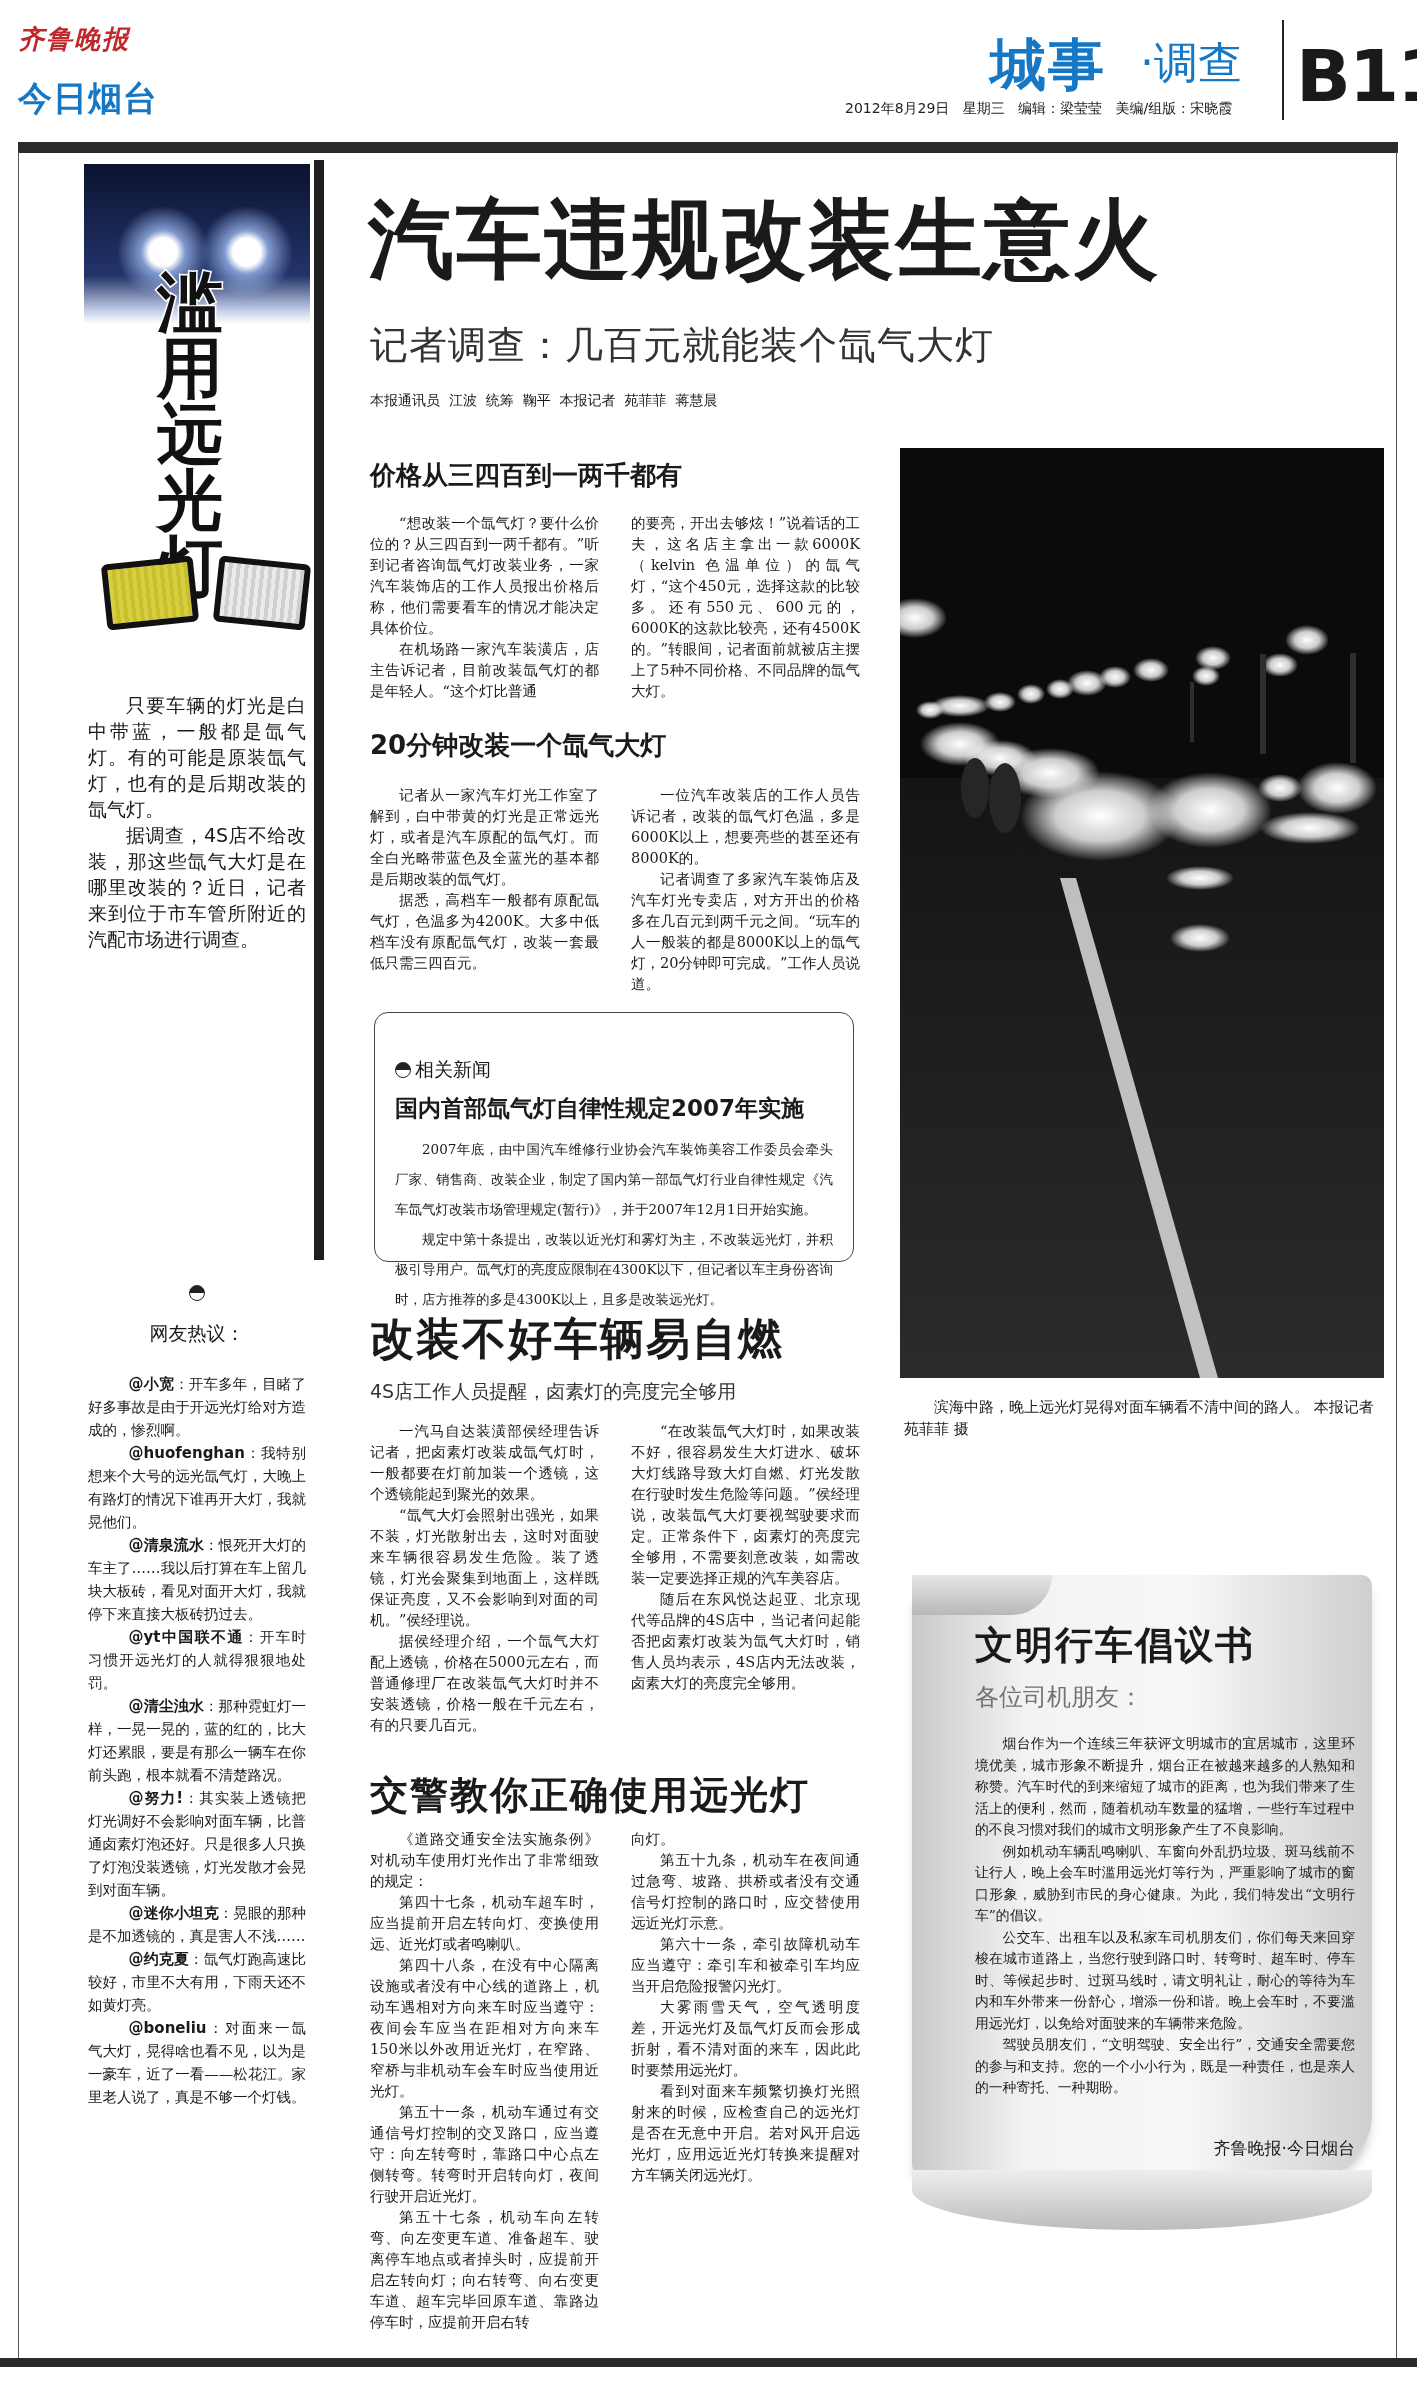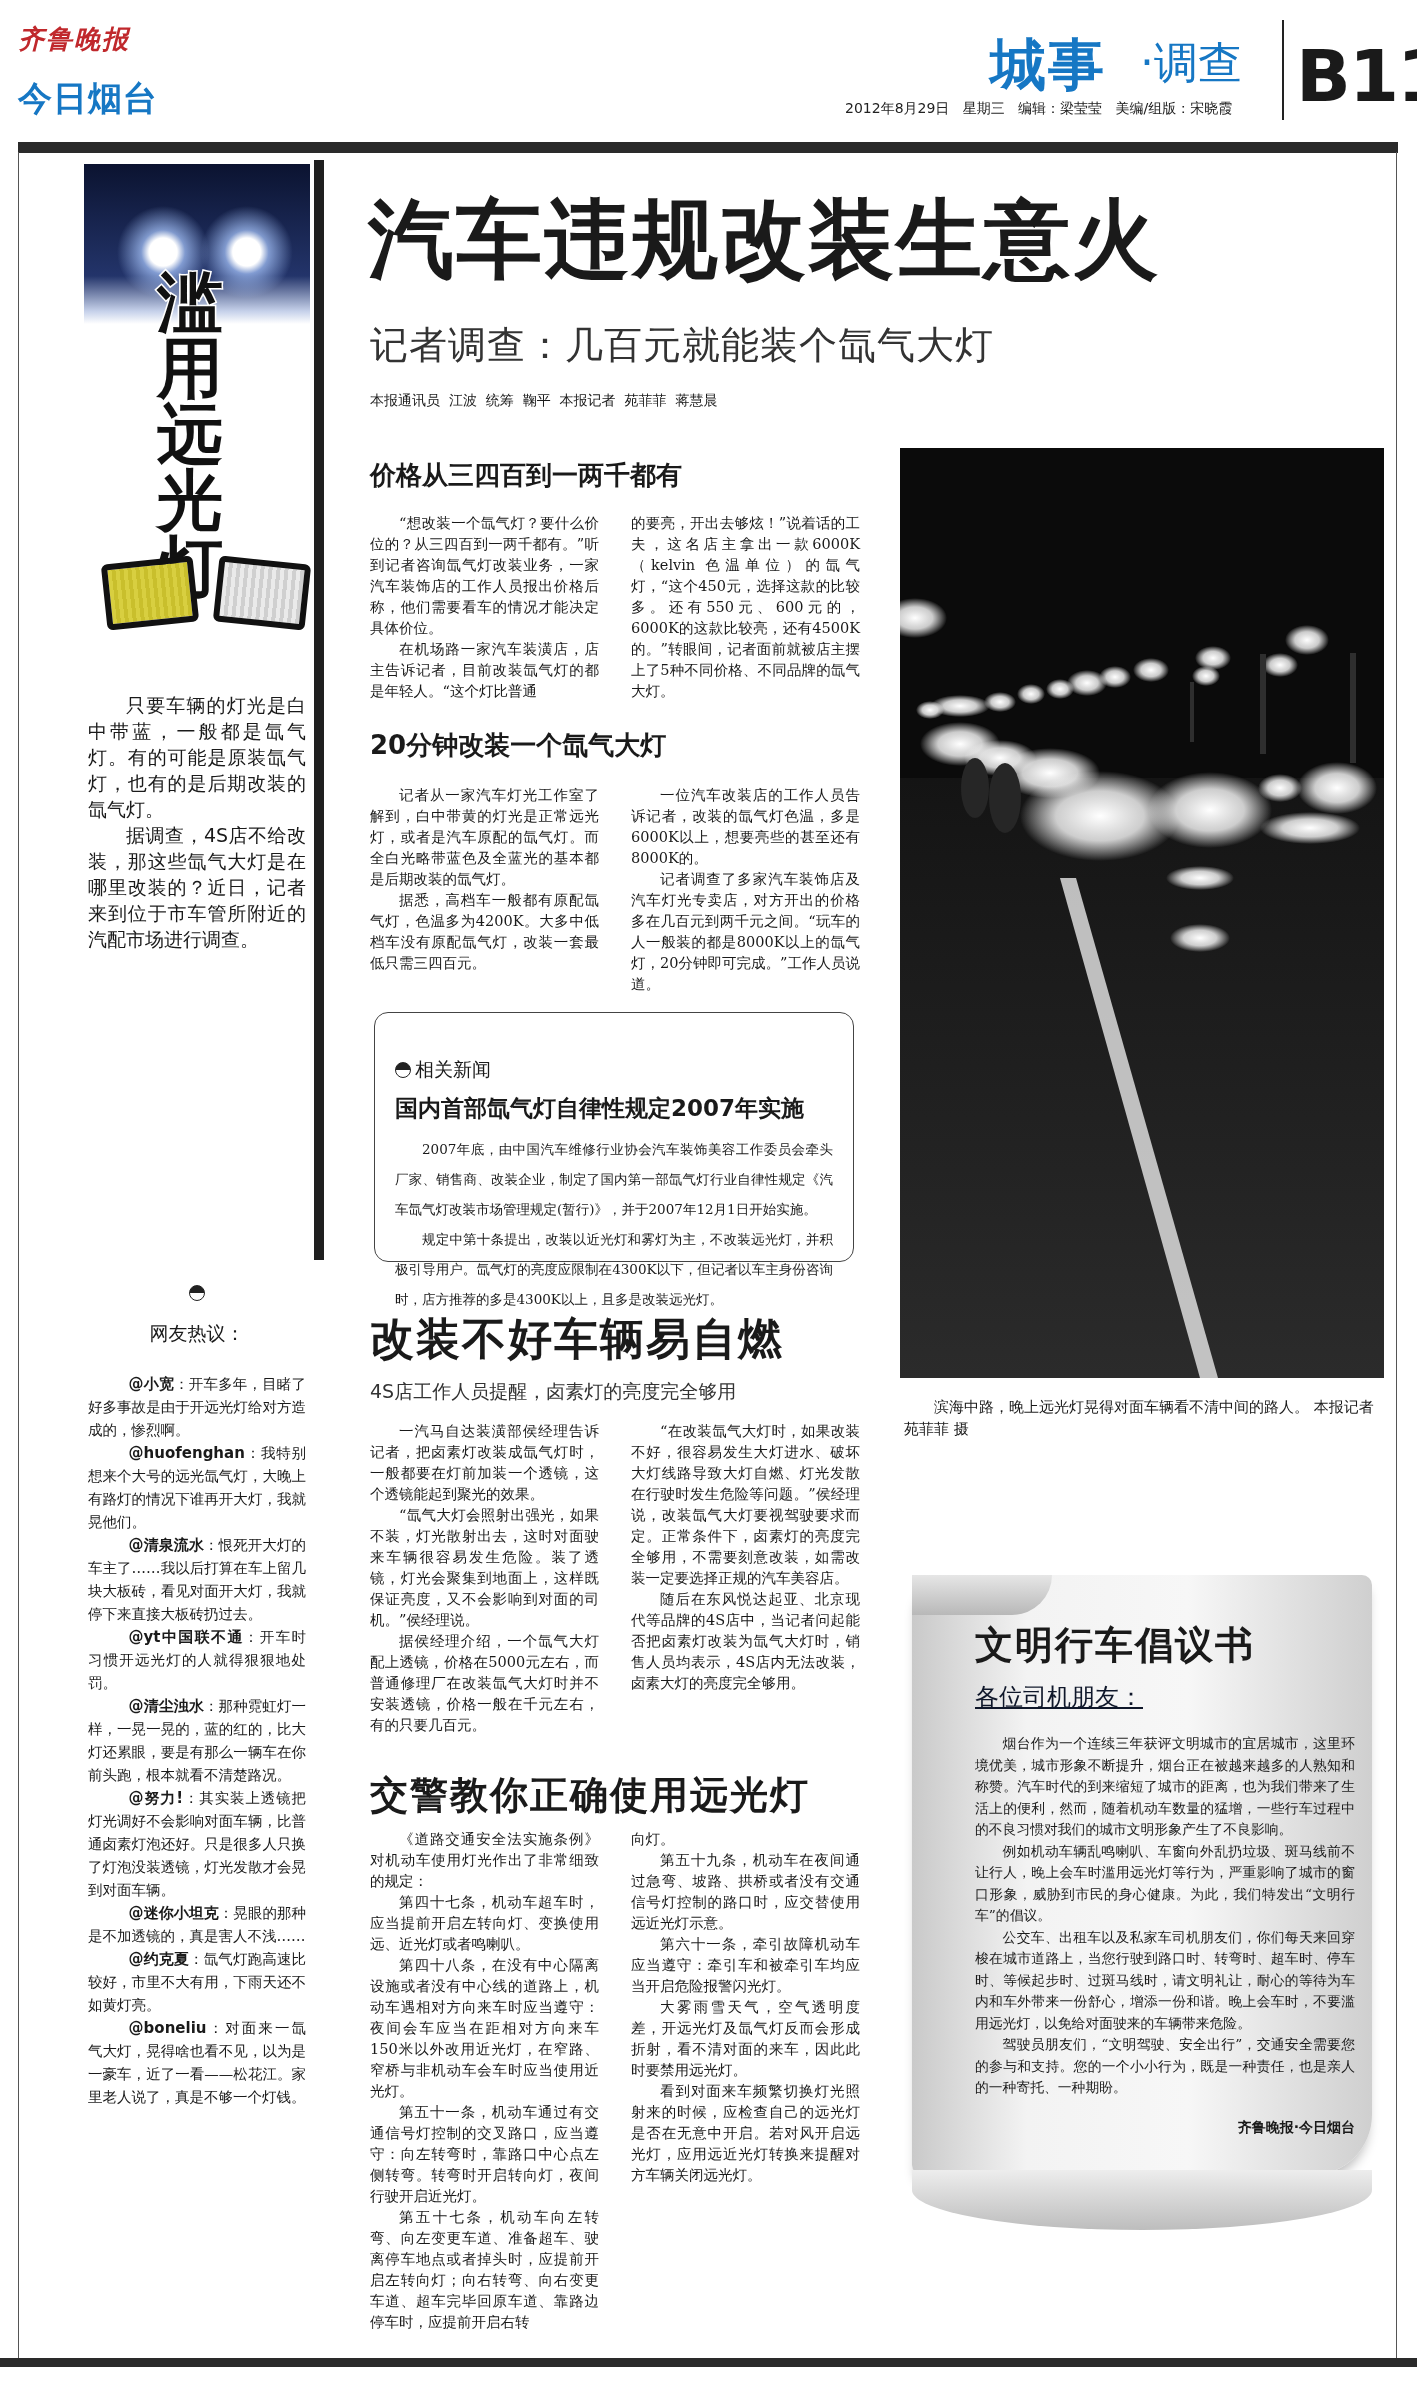--- a/index.html
+++ b/index.html
@@ -60,24 +60,24 @@
   .related-body p { margin:0; text-indent:2em; }
 
   .scroll { left:912px; top:1575px; width:460px; height:600px; border-radius:30px 10px 60px 10px;
          background:linear-gradient(90deg,#c9c9c9,#f3f3f3 25%,#f7f7f7 60%,#cfcfcf); box-shadow:0 10px 12px -4px #bbb; }
   .scroll-curl { left:912px; top:1575px; width:140px; height:40px; border-radius:0 0 60px 0;
          background:linear-gradient(#e6e6e6,#b8b8b8); }
   .scroll-bottom { left:912px; top:2170px; width:460px; height:60px; border-radius:0 0 230px 230px / 0 0 40px 40px;
          background:linear-gradient(#ededed,#bdbdbd); }
   .scroll-content { left:975px; top:1620px; width:380px; }
   .scroll-title { font-size:38px; font-weight:bold; letter-spacing:2px; }
-  .scroll-greet { font-size:24px; margin-top:10px; color:#0f172a;text-decoration:underline; }
+  .scroll-greet { font-size:24px; margin-top:10px; color:#737373; }
   .scroll-body { margin-top:20px; font-family:"DejaVu Serif", serif; font-size:13.8px; line-height:21.5px; text-align:justify; }
   .scroll-body p { margin:0; text-indent:2em; }
-  .scroll-sign { text-align:right; margin-top:20px; font-size:14px; font-weight:bold; }
+  .scroll-sign { text-align:right; margin-top:38px; font-size:17px; font-weight:normal; }
 </style>
 </head>
 <body>
 
 <div class="abs masthead-brand">齐鲁晚报</div>
 <div class="abs masthead-city">今日烟台</div>
 <div class="abs section-title">城事</div>
 <div class="abs section-sub">·调查</div>
 <div class="abs dateline"><span>2012年8月29日</span>   <span>星期三</span>   <span>编辑：梁莹莹</span>   <span>美编/组版：宋晓霞</span></div>
 <div class="abs vline"></div>

